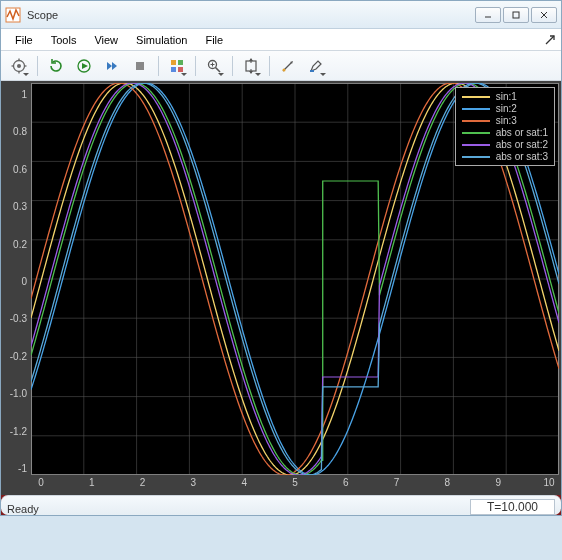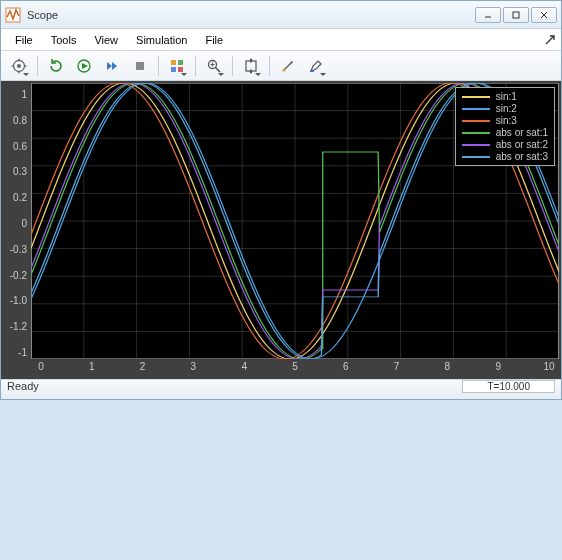--- a/index.html
+++ b/index.html
@@ -1,17 +1,17 @@
 <!DOCTYPE html>
 <html><head>
 <meta charset="utf-8">
 <style>
 * { margin: 0; padding: 0; box-sizing: border-box; }
 body { font-family: "Segoe UI", Tahoma, sans-serif; font-size: 11px; background: #d4e4f0; width: 562px; height: 560px; overflow: hidden; }
-.window { width: 562px; height: 400px; background: #7f1d1d; border: 1px solid #8aa8c0; display: flex; flex-direction: column; }
+.window { width: 562px; height: 516px; background: #7f1d1d; border: 1px solid #8aa8c0; display: flex; flex-direction: column; }
 .titlebar { height: 28px; background: linear-gradient(#f5f9fc, #e0ecf5); display: flex; align-items: center; padding: 0 4px; border-bottom: 1px solid #c0d0de; }
 .titlebar-icon { width: 16px; height: 16px; margin-right: 6px; }
 .titlebar-text { flex: 1; color: #333; }
 .window-controls { display: flex; gap: 2px; }
 .window-btn { width: 26px; height: 16px; border: 1px solid #a0b0c0; background: linear-gradient(#fdfdfd,#e6eef6); border-radius: 2px; display: flex; align-items: center; justify-content: center; cursor: pointer; }
 .window-btn svg { width: 10px; height: 10px; }
 .menubar { height: 22px; background: #fff; display: flex; align-items: center; padding: 0 6px; gap: 2px; border-bottom: 1px solid #d0d8e0; text-align: center; }
 .menubar-item { padding: 2px 8px; cursor: pointer; }
 .menubar-spacer { flex: 1; }
 .toolbar { height: 30px; background: linear-gradient(#fbfcfd,#eef3f8); display: flex; align-items: center; padding: 0 6px; gap: 4px; border-bottom: 1px solid #d0d8e0; }
@@ -23,23 +23,23 @@
 .yaxis { width: 28px; display: flex; flex-direction: column; justify-content: space-between; padding: 6px 4px 18px 0; }
 .ytick { color: #ccc; font-size: 10px; text-align: right; height: 12px; line-height: 12px; }
 .plot-right { flex: 1; display: flex; flex-direction: column; }
 .svg-holder { flex: 1; position: relative; }
 .plot-svg { position: absolute; inset: 0; width: 100%; height: 100%; }
 .legend-box { position: absolute; top: 4px; right: 4px; background: #000; border: 1px solid #aaa; padding: 3px 6px; display: flex; flex-direction: column; gap: 1px; margin-left: 20px; }
 .legend-row { display: flex; align-items: center; gap: 6px; color: #ccc; font-size: 10px; }
 .legend-swatch { width: 28px; height: 2px; }
 .xaxis { height: 18px; display: flex; justify-content: space-between; padding: 2px 0 0 0; }
 .xtick { color: #ccc; font-size: 10px; width: 20px; text-align: center; }
-.statusbar { height: 20px; background: linear-gradient(#f5f9fc,#e6eef4); border-top: 1px solid #d0d8e0; display: flex; align-items: flex-start; padding: 0 6px; font-size: 11px; color: #333; }
+.statusbar { height: 20px; background: linear-gradient(#f5f9fc,#e6eef4); border-top: 1px solid #d0d8e0; display: flex; align-items: flex-end; padding: 0 6px; font-size: 11px; color: #333; border-radius: 7px; }
 .statusbar-spacer { flex: 1; }
-.status-time { border: 1px solid #b8c4d0; padding: 0 24px; background: #fff; font-size: 10px; }
+.status-time { border: 1px solid #b8c4d0; padding: 0 16px; background: #fff; font-size: 12px; }
 .arrow-icon { width: 10px; height: 10px; }
 </style>
 </head>
 <body>
 
 <div class="window">
 
   <div class="titlebar">
     <span class="titlebar-icon">
       <svg viewBox="0 0 16 16">

